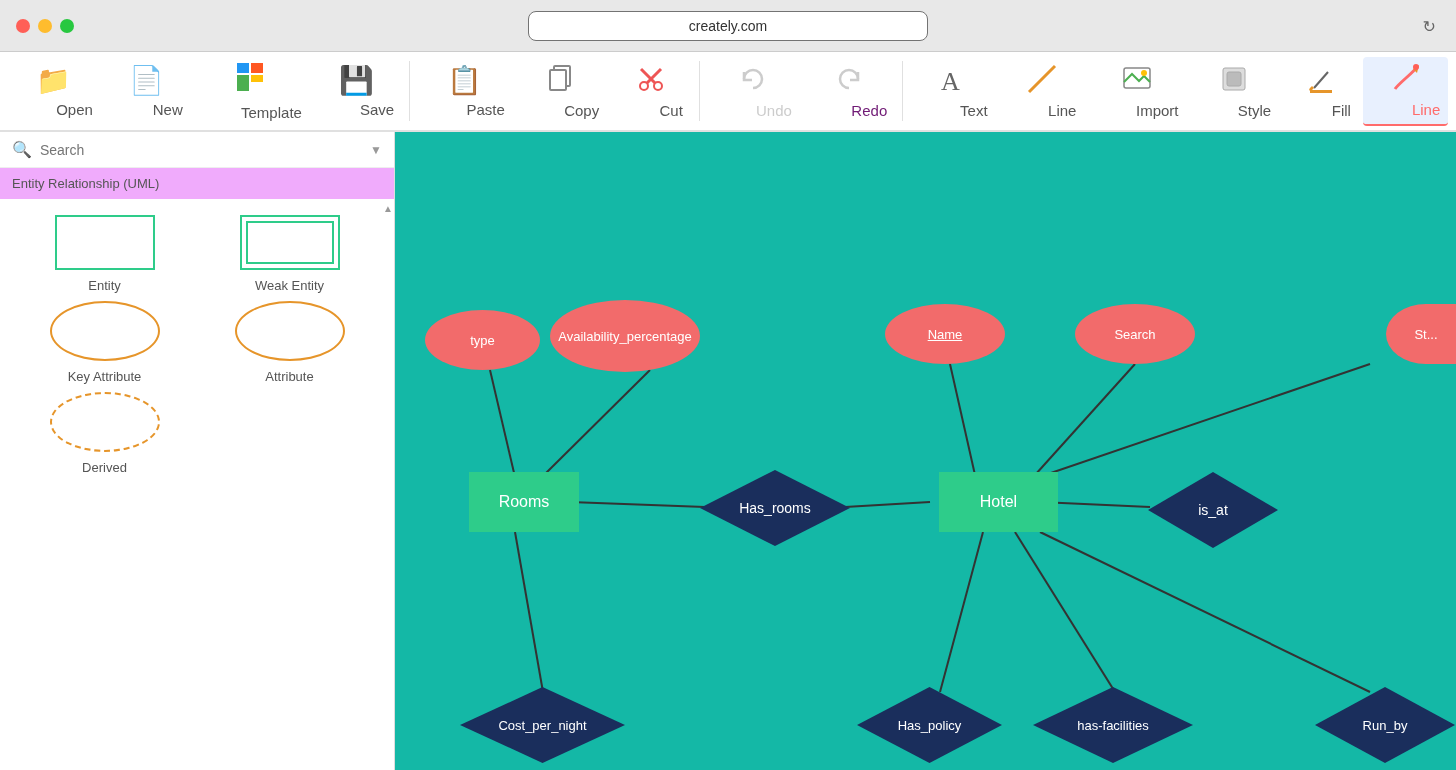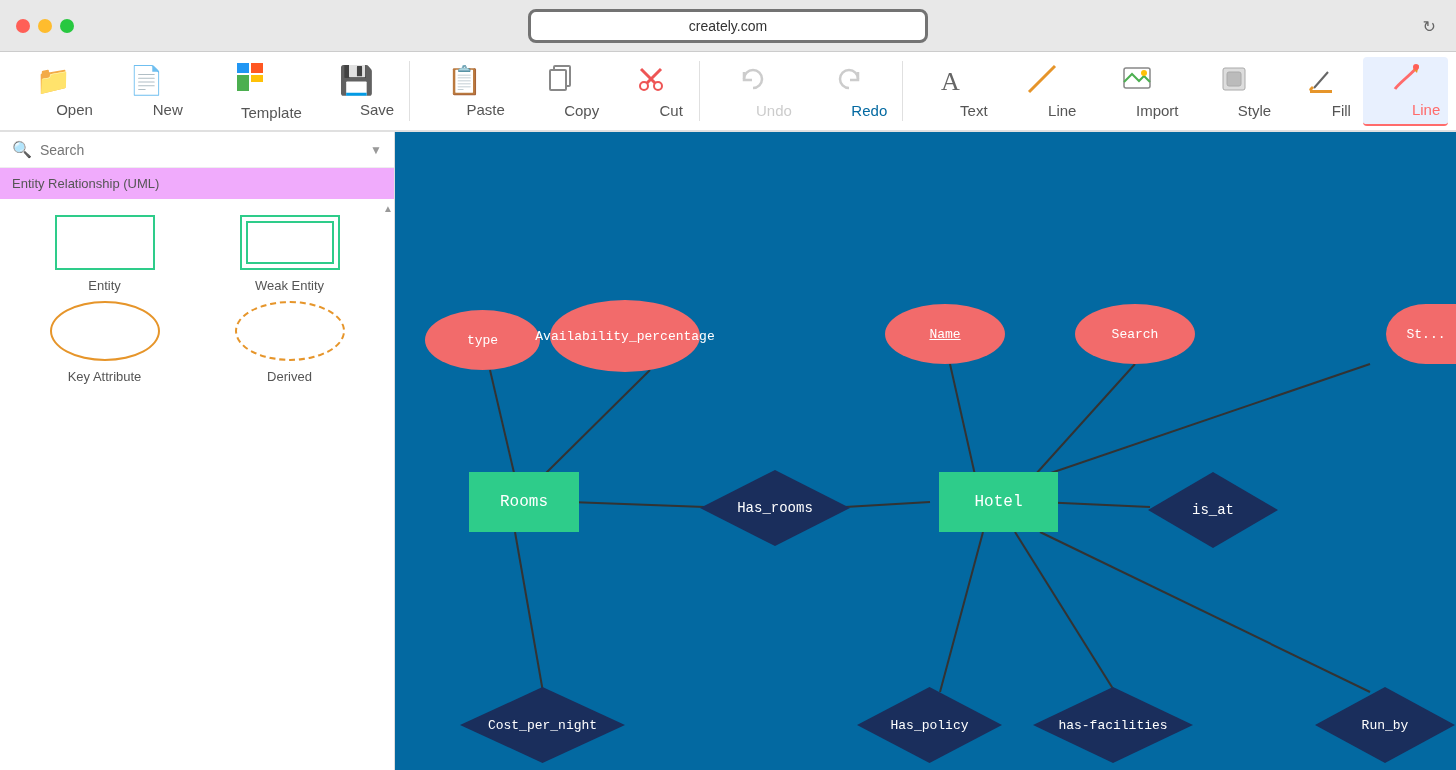--- a/index.html
+++ b/index.html
@@ -24,21 +24,21 @@
       position: absolute;
       left: 50%;
       transform: translateX(-50%);
       background: white;
       border-radius: 8px;
       padding: 6px 40px;
       font-size: 14px;
       color: #333;
       min-width: 400px;
       text-align: center;
-      border: 3px solid #737373;
+      border: 1px solid #737373;
     }
     .refresh-btn {
       position: absolute;
       right: 20px;
       top: 50%;
       transform: translateY(-50%);
       background: none;
       border: none;
       font-size: 16px;
       color: #666;
@@ -172,24 +172,23 @@
       width: 110px;
       height: 60px;
       border: 2px dashed #e6952a;
       border-radius: 50%;
       background: transparent;
     }
 
     
     .canvas {
       flex: 1;
-      background: #0369a1;
+      background: #14b8a6;
       position: relative;
       overflow: hidden;
-      font-family: Liberation Mono, monospace;
     }
 
     .er-entity {
       position: absolute;
       background: #2ecc8a;
       color: white;
       font-size: 16px;
       font-weight: 500;
       display: flex;
       align-items: center;
@@ -348,21 +347,21 @@
     <span class="toolbar-label" style="color:#ccc">Undo</span>
   </div>
 
   <div class="toolbar-item disabled">
     <span>
       <svg width="30" height="30" viewBox="0 0 30 30" fill="none">
         <path d="M24 15 A9 9 0 1 0 15 24" stroke="#ccc" stroke-width="2.5" fill="none"></path>
         <polyline points="24,8 24,16 16,16" fill="none" stroke="#ccc" stroke-width="2.5"></polyline>
       </svg>
     </span>
-    <span class="toolbar-label" style="color:#0369a1">Redo</span>
+    <span class="toolbar-label" style="color:#701a75">Redo</span>
   </div>
 
   <div class="toolbar-divider"></div>
 
   <div class="toolbar-item">
     <span>
       <svg width="30" height="30" viewBox="0 0 30 30" fill="none">
         <text x="3" y="26" font-size="26" font-family="serif" fill="#666">A</text>
       </svg>
     </span>
@@ -454,20 +453,26 @@
           <span class="shape-name">Weak Entity</span>
         </div>
 
         <div class="shape-item">
           <div class="shape-preview">
             <div class="shape-key-ellipse"></div>
           </div>
           <span class="shape-name">Key Attribute</span>
         </div>
 
+        <div class="shape-item">
+          <div class="shape-preview">
+            <div class="shape-attr-ellipse"></div>
+          </div>
+          <span class="shape-name">Attribute</span>
+        </div>
 
         <div class="shape-item">
           <div class="shape-preview">
             <div class="shape-derived-ellipse"></div>
           </div>
           <span class="shape-name">Derived</span>
         </div>
       </div>
     </div>
   </div>

